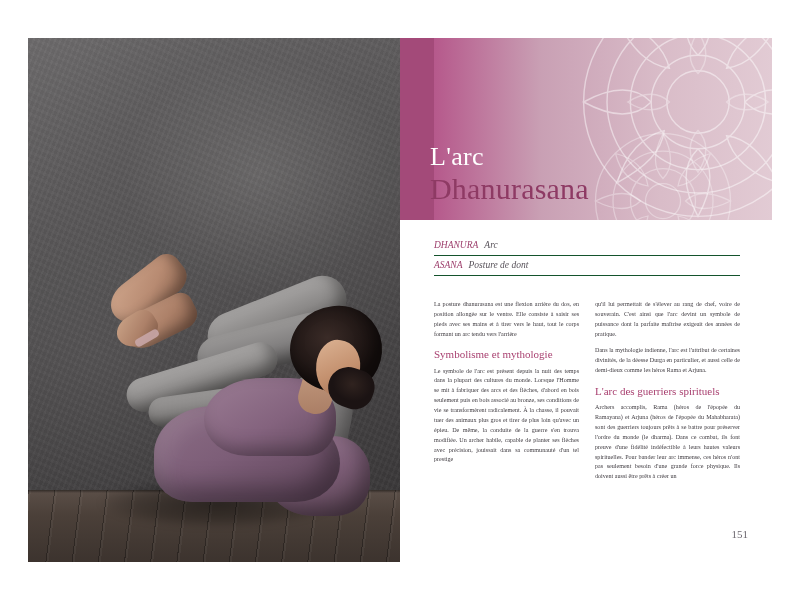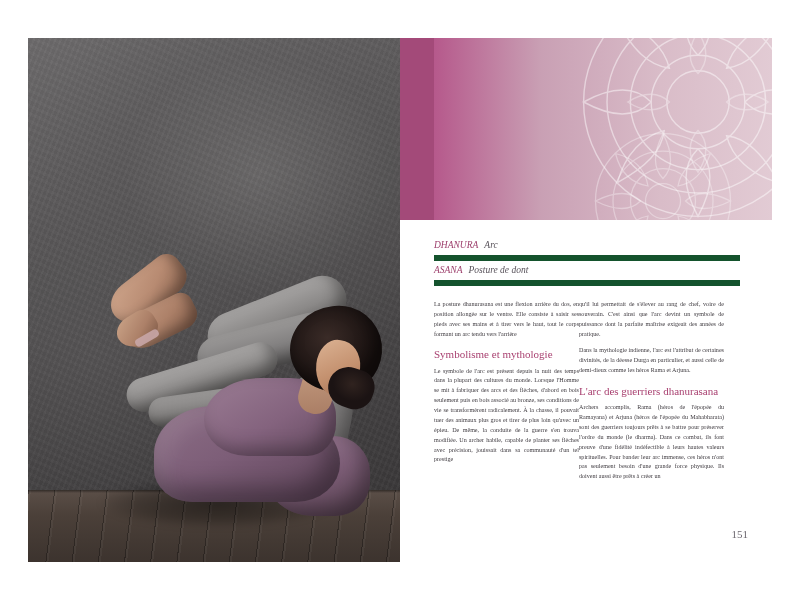--- a/index.html
+++ b/index.html
@@ -294,42 +294,42 @@
     position: absolute;
     left: 34px;
     top: 198px;
     width: 306px;
   }
   .gloss-row {
     display: flex;
     align-items: baseline;
     gap: 6px;
     padding: 4px 0 5px 0;
-    border-bottom: 6px solid #14532d;
+    border-bottom: 1px solid #14532d;
     font-size: 9.5px;
   }
   .gloss-term {
     color: #9d3f6c;
     font-style: italic;
     font-family: "Liberation Serif", serif;
   }
   .gloss-def {
     color: #58525a;
     font-style: italic;
     font-family: "Liberation Serif", serif;
   }
 
   
   .columns {
     position: absolute;
     left: 34px;
     top: 262px;
     width: 306px;
     display: flex;
-    gap: 0;
+    gap: 16px;
   }
   .col { width: 145px; }
 
   .sec-head {
     font-family: "Liberation Serif", serif;
     font-size: 11px;
     color: #a83f6f;
     margin: 9px 0 5px 0;
     line-height: 1.2;
   }
@@ -423,20 +423,24 @@
           <path d="M114 60 C98 68 86 68 78 60 C86 52 98 52 114 60 Z"></path>
           <path d="M60 114 C52 98 52 86 60 78 C68 86 68 98 60 114 Z"></path>
           <path d="M6 60 C22 52 34 52 42 60 C34 68 22 68 6 60 Z"></path>
           <path d="M98 22 C92 38 84 46 72 48 C74 36 84 26 98 22 Z"></path>
           <path d="M98 98 C84 94 74 84 72 72 C84 74 92 82 98 98 Z"></path>
           <path d="M22 98 C26 84 36 74 48 72 C46 84 38 92 22 98 Z"></path>
           <path d="M22 22 C38 26 46 36 48 48 C36 46 26 38 22 22 Z"></path>
         </g>
       </svg>
 
+      <div class="title-block">
+        <div class="title-small">L'arc</div>
+        <div class="title-big">Dhanurasana</div>
+      </div>
     </div>
 
     <div class="glossary">
       <div class="gloss-row">
         <span class="gloss-term">DHANURA</span>
         <span class="gloss-def">Arc</span>
       </div>
       <div class="gloss-row">
         <span class="gloss-term">ASANA</span>
         <span class="gloss-def">Posture de dont</span>
@@ -445,21 +449,21 @@
 
     <div class="columns">
       <div class="col">
         <p class="para">La posture dhanurasana est une flexion arrière du dos, en position allongée sur le ventre. Elle consiste à saisir ses pieds avec ses mains et à tirer vers le haut, tout le corps formant un arc tendu vers l'arrière</p>
         <div class="sec-head">Symbolisme et mythologie</div>
         <p class="para">Le symbole de l'arc est présent depuis la nuit des temps dans la plupart des cultures du monde. Lorsque l'Homme se mit à fabriquer des arcs et des flèches, d'abord en bois seulement puis en bois associé au bronze, ses conditions de vie se transformèrent radicalement. À la chasse, il pouvait tuer des animaux plus gros et tirer de plus loin qu'avec un épieu. De même, la conduite de la guerre s'en trouva modifiée. Un archer habile, capable de planter ses flèches avec précision, jouissait dans sa communauté d'un tel prestige</p>
       </div>
       <div class="col">
         <p class="para">qu'il lui permettait de s'élever au rang de chef, voire de souverain. C'est ainsi que l'arc devint un symbole de puissance dont la parfaite maîtrise exigeait des années de pratique.</p>
         <p class="para">Dans la mythologie indienne, l'arc est l'attribut de certaines divinités, de la déesse Durga en particulier, et aussi celle de demi-dieux comme les héros Rama et Arjuna.</p>
-        <div class="sec-head">L'arc des guerriers dhanurasana</div>
+        <div class="sec-head">L'arc des guerriers spirituels</div>
         <p class="para">Archers accomplis, Rama (héros de l'épopée du Ramayana) et Arjuna (héros de l'épopée du Mahabharata) sont des guerriers toujours prêts à se battre pour préserver l'ordre du monde (le dharma). Dans ce combat, ils font preuve d'une fidélité indéfectible à leurs hautes valeurs spirituelles. Pour bander leur arc immense, ces héros n'ont pas seulement besoin d'une grande force physique. Ils doivent aussi être prêts à créer un</p>
       </div>
     </div>
 
     <div class="folio">151</div>
   </div>
 
 </div>
 
 </body></html>

